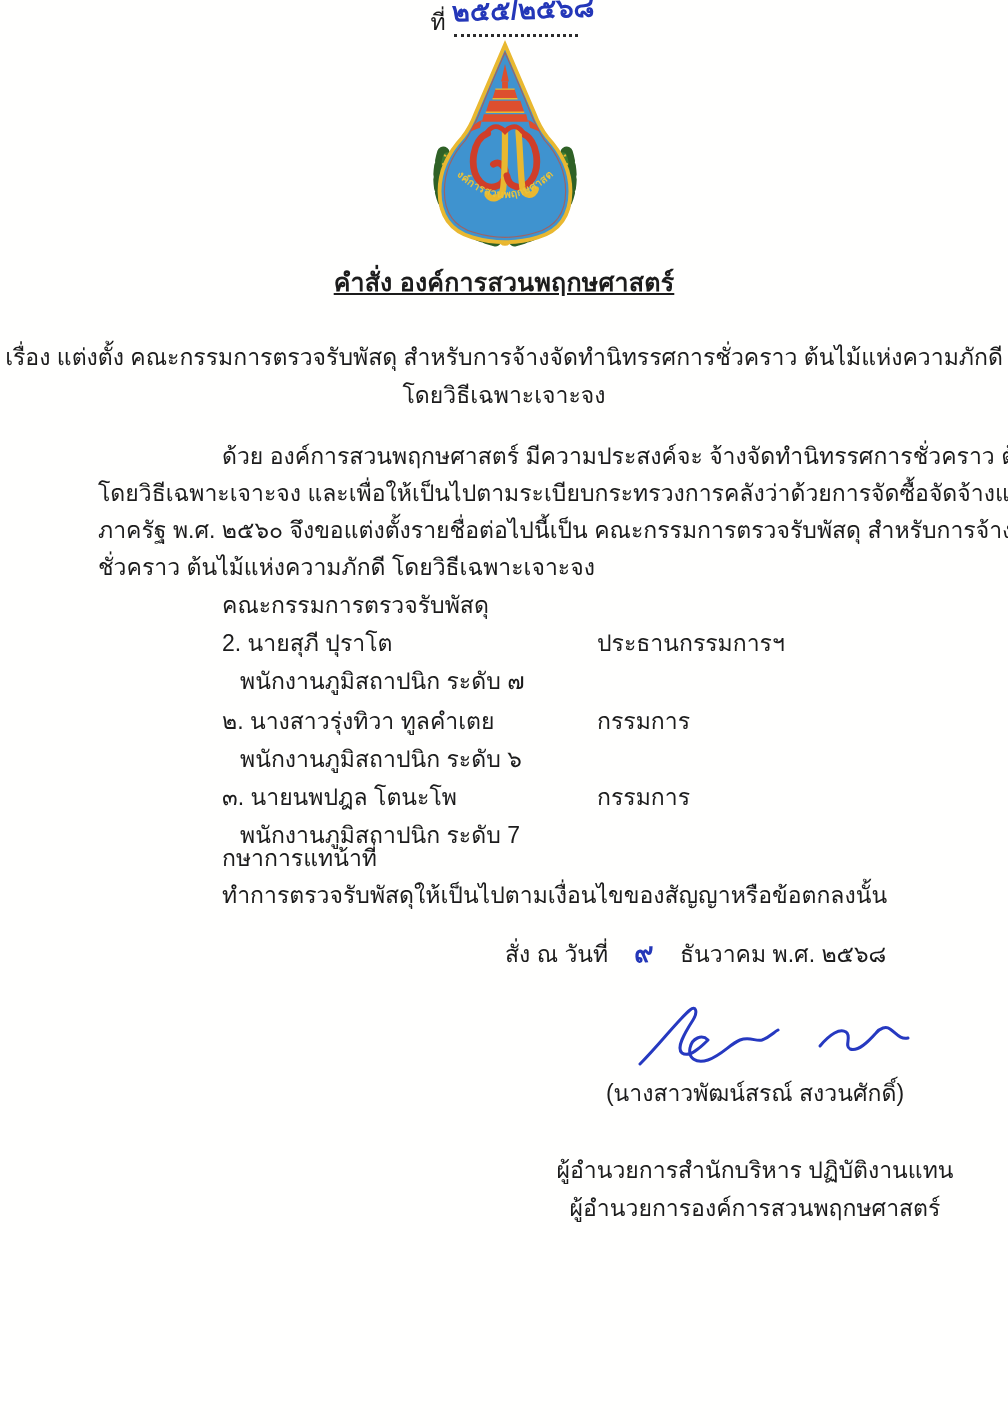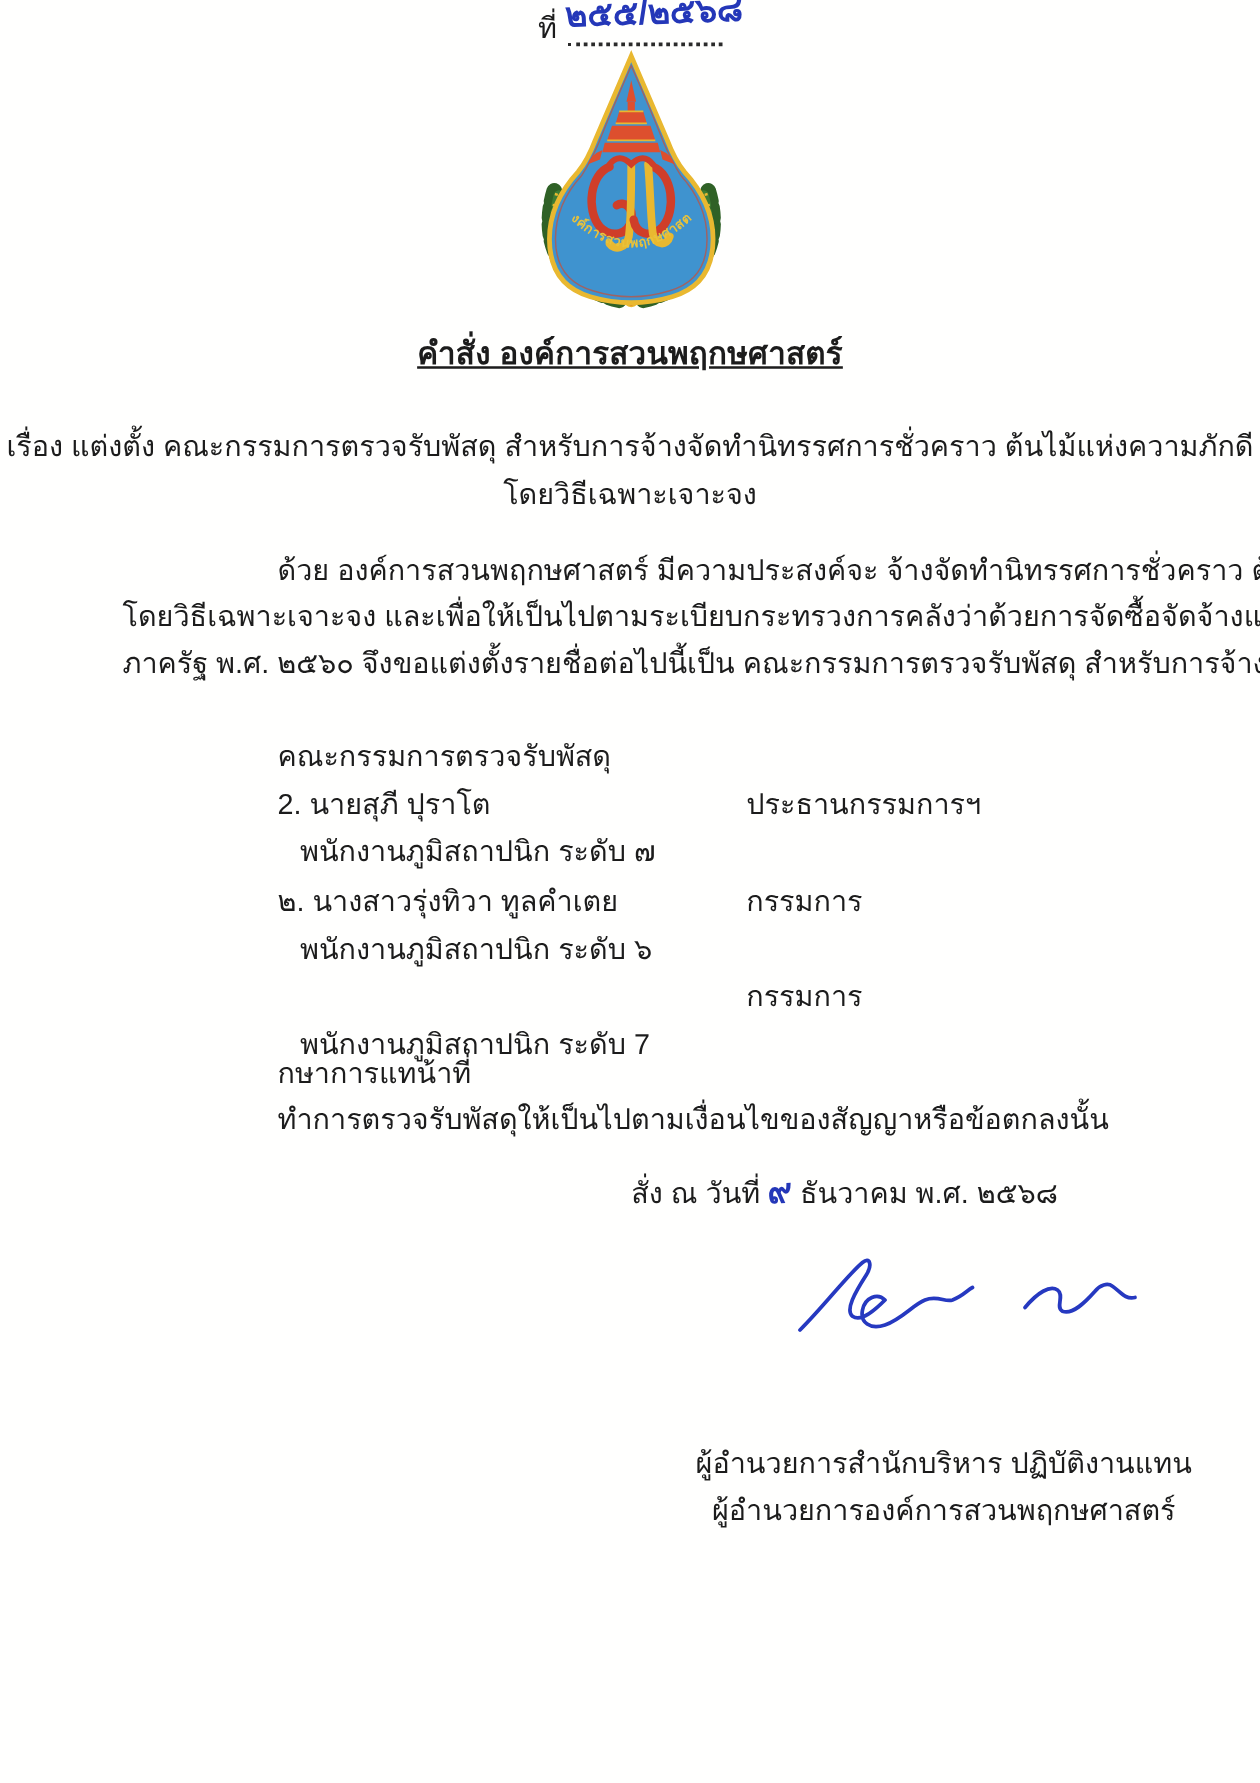--- a/index.html
+++ b/index.html
@@ -21,21 +21,21 @@
       rgba(205,80,50,.22) 0 7px, rgba(90,150,70,.20) 7px 14px,
       rgba(80,90,200,.16) 14px 21px, rgba(235,190,70,.26) 21px 28px);
   }
   .numrow { top:299; width:100%; display:flex; justify-content:center; align-items:flex-end; gap:8px; }
   .dotline { position:relative; width:124px; height:34px; border-bottom:3px dotted #2b2b2b; }
   .handnum {
     position:absolute; left:-2px; bottom:3px; font-size:27px; font-weight:700;
     transform:rotate(-2deg); white-space:nowrap;
   }
   .par { left:98px; width:824px; font-size:23px; white-space:nowrap; }
-  .daterow { left:505px; top:938px; display:flex; align-items:baseline; gap:6px; }
+  .daterow { left:505px; top:938px; display:flex; align-items:baseline; gap:26px; }
   .handday { font-size:27px; font-weight:700; transform:rotate(-3deg); }
   .sigblock { left:520px; width:470px; text-align:center; white-space:nowrap; }
 </style>
 </head>
 <body>
 
 <div class="page">
 
   <div class="abs artifact"></div>
 
@@ -89,31 +89,33 @@
       <span class="handnum ink">๒๕๕/๒๕๖๘</span>
     </span>
   </div>
 
   <div class="abs center t" style="top:342px;">เรื่อง แต่งตั้ง คณะกรรมการตรวจรับพัสดุ สำหรับการจ้างจัดทำนิทรรศการชั่วคราว ต้นไม้แห่งความภักดี</div>
   <div class="abs center t" style="top:380px;">โดยวิธีเฉพาะเจาะจง</div>
 
   <div class="abs par" style="top:438px; padding-left:124px;">ด้วย องค์การสวนพฤกษศาสตร์ มีความประสงค์จะ จ้างจัดทำนิทรรศการชั่วคราว ต้นไม้แห่งความภักดี</div>
   <div class="abs par" style="top:475px;">โดยวิธีเฉพาะเจาะจง  และเพื่อให้เป็นไปตามระเบียบกระทรวงการคลังว่าด้วยการจัดซื้อจัดจ้างและการบริหารพัสดุ</div>
   <div class="abs par" style="top:512px;">ภาครัฐ พ.ศ. ๒๕๖๐ จึงขอแต่งตั้งรายชื่อต่อไปนี้เป็น คณะกรรมการตรวจรับพัสดุ สำหรับการจ้างจัดทำนิทรรศการ</div>
+  <div class="abs par" style="top:549px;">ชั่วคราว ต้นไม้แห่งความภักดี โดยวิธีเฉพาะเจาะจง</div>
 
   <div class="abs t" style="left:222px; top:590px;">คณะกรรมการตรวจรับพัสดุ</div>
 
   <div class="abs t" style="left:222px; top:628px;">2. นายสุภี ปุราโต</div>
   <div class="abs t" style="left:597px; top:628px;">ประธานกรรมการฯ</div>
   <div class="abs t" style="left:240px; top:666px;">พนักงานภูมิสถาปนิก ระดับ ๗</div>
 
   <div class="abs t" style="left:222px; top:706px;">๒. นางสาวรุ่งทิวา ทูลคำเตย</div>
   <div class="abs t" style="left:597px; top:706px;">กรรมการ</div>
   <div class="abs t" style="left:240px; top:744px;">พนักงานภูมิสถาปนิก ระดับ ๖</div>
 
+  <div class="abs t" style="left:222px; top:782px;">๓. นายนพปฎล โตนะโพ</div>
   <div class="abs t" style="left:597px; top:782px;">กรรมการ</div>
   <div class="abs t" style="left:240px; top:820px;">พนักงานภูมิสถาปนิก ระดับ 7</div>
 
   <div class="abs t" style="left:222px; top:843px;">กษาการแทน้าที่</div>
   <div class="abs t" style="left:222px; top:880px;">ทำการตรวจรับพัสดุให้เป็นไปตามเงื่อนไขของสัญญาหรือข้อตกลงนั้น</div>
 
   <div class="abs daterow">
     <span class="t">สั่ง ณ วันที่</span>
     <span class="t handday ink">๙</span>
     <span class="t">ธันวาคม พ.ศ. ๒๕๖๘</span>
@@ -122,16 +124,17 @@
   <svg class="abs" style="left:632px; top:1000px;" width="300" height="78" viewBox="0 0 300 78">
     <g fill="none" stroke="#2639c0" stroke-width="3" stroke-linecap="round" stroke-linejoin="round">
       <path d="M8,64 C28,44 46,20 58,10 C64,5 66,12 61,20 C52,34 44,48 50,53
                C57,58 68,48 76,40 C70,34 60,38 58,48 C56,58 64,64 76,60
                C90,55 98,44 108,40 C118,36 124,42 130,40 C138,37 142,32 146,30"></path>
       <path d="M188,46 C198,34 208,28 214,32 C220,36 212,46 218,49
                C226,52 236,42 244,33 C248,28 254,26 258,29 C264,33 268,40 276,38"></path>
     </g>
   </svg>
 
+  <div class="abs sigblock t" style="top:1078px;">(นางสาวพัฒน์สรณ์ สงวนศักดิ์)</div>
   <div class="abs sigblock t" style="top:1155px;">ผู้อำนวยการสำนักบริหาร ปฏิบัติงานแทน</div>
   <div class="abs sigblock t" style="top:1193px;">ผู้อำนวยการองค์การสวนพฤกษศาสตร์</div>
 
 </div>
 
 </body></html>

